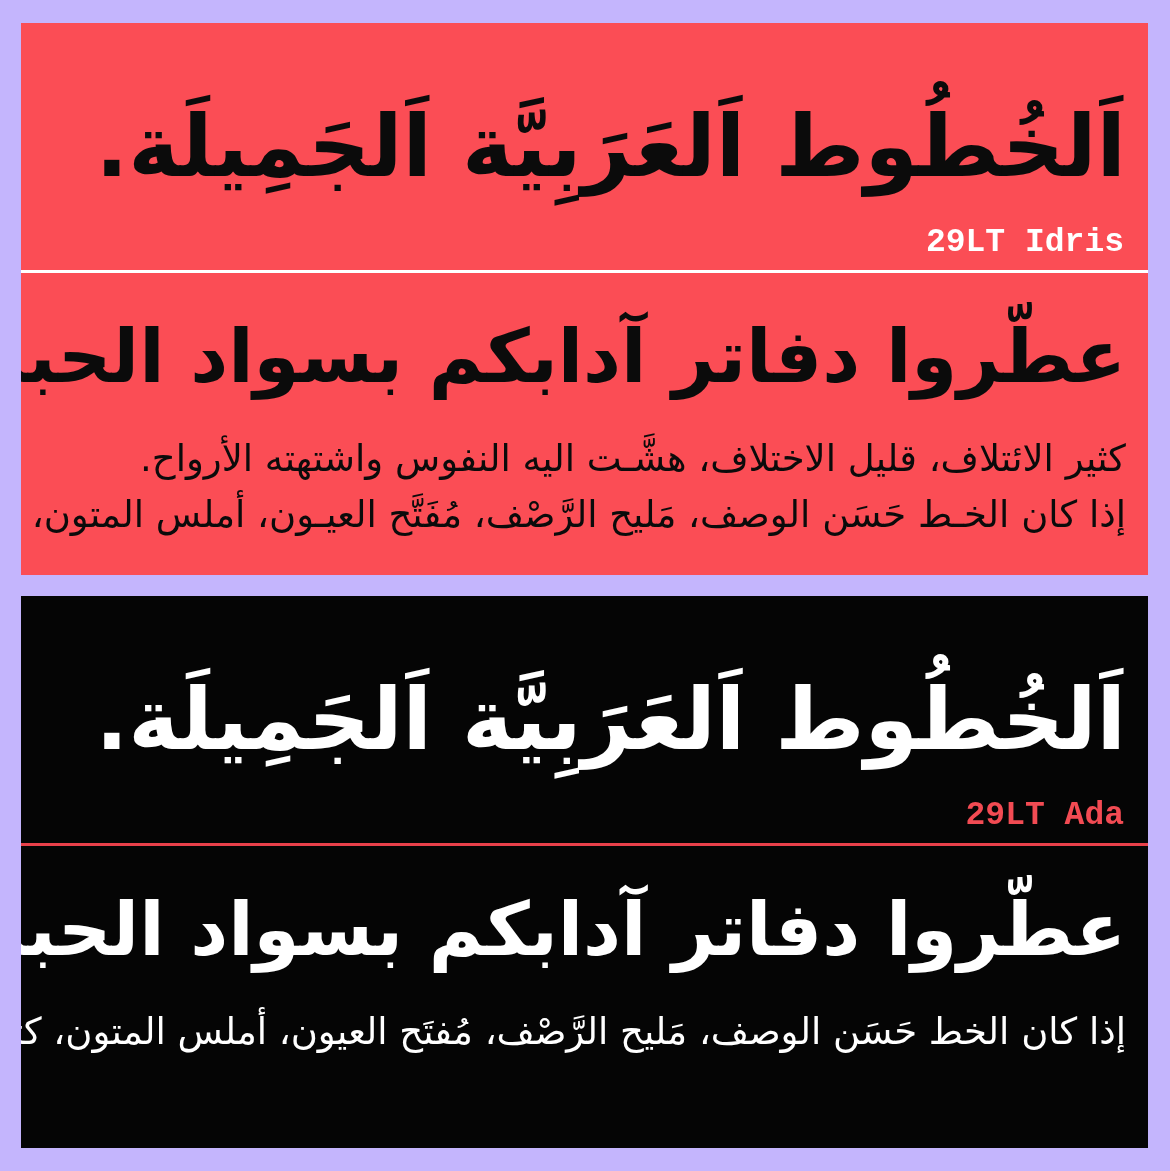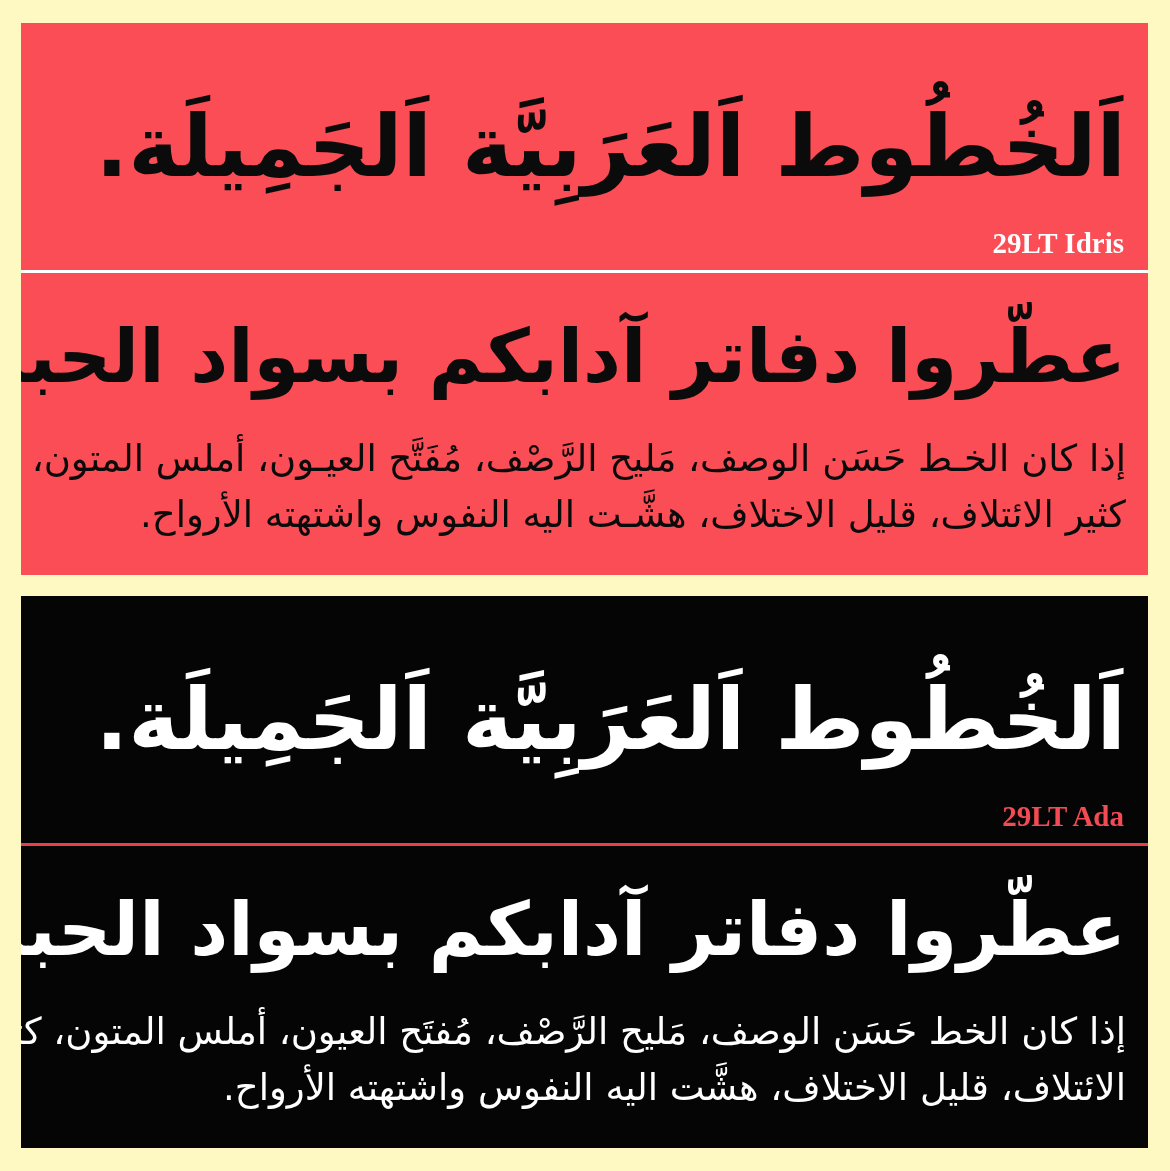--- a/index.html
+++ b/index.html
@@ -4,21 +4,21 @@
 <style>
   html, body {
     margin: 0;
     padding: 0;
     background: #ffffff;
   }
   .page {
     position: relative;
     width: 1170px;
     height: 1171px;
-    background: #fef9c3;
+    background: #c4b5fd;
     overflow: hidden;
     font-family: "DejaVu Sans", sans-serif;
   }
   .panel {
     position: absolute;
     left: 21px;
     width: 1127px;
     height: 552px;
     overflow: hidden;
   }
@@ -43,23 +43,23 @@
     font-family: "DejaVu Sans", sans-serif;
     font-weight: bold;
     font-size: 86px;
     line-height: 230px;
     white-space: nowrap;
   }
   .font-label {
     position: absolute;
     top: 200px;
     right: 24px;
-    font-family: Liberation Serif, serif;
+    font-family: Liberation Mono, monospace;
     font-weight: bold;
-    font-size: 29px;
+    font-size: 33px;
     line-height: 40px;
     direction: ltr;
     text-align: left;
   }
   .panel-idris .font-label { color: #ffffff; }
   .panel-ada   .font-label { color: #f24b53; margin-left: 48px; }
   .divider {
     position: absolute;
     left: 0;
     right: 0;
@@ -100,29 +100,28 @@
 <body>
 
 <div class="page">
 
   <section class="panel panel-idris">
     <div class="headline" lang="ar">اَلخُطُوط اَلعَرَبِيَّة اَلجَمِيلَة.</div>
     <div class="font-label">29LT Idris</div>
     <div class="divider"></div>
     <div class="subheadline" lang="ar">عطّروا دفاتر آدابكم بسواد الحبر.</div>
     <div class="bodytext" lang="ar">
+      <div class="line">كثير الائتلاف، قليل الاختلاف، هشَّـت اليه النفوس واشتهته الأرواح.</div>
       <div class="line">إذا كان الخـط حَسَن الوصف، مَليح الرَّصْف، مُفَتَّح العيـون، أملس المتون،</div>
-      <div class="line">كثير الائتلاف، قليل الاختلاف، هشَّـت اليه النفوس واشتهته الأرواح.</div>
     </div>
   </section>
 
   <section class="panel panel-ada">
     <div class="headline" lang="ar">اَلخُطُوط اَلعَرَبِيَّة اَلجَمِيلَة.</div>
     <div class="font-label">29LT Ada</div>
     <div class="divider"></div>
     <div class="subheadline" lang="ar">عطّروا دفاتر آدابكم بسواد الحبر.</div>
     <div class="bodytext" lang="ar">
       <div class="line">إذا كان الخط حَسَن الوصف، مَليح الرَّصْف، مُفتَح العيون، أملس المتون، كثير</div>
-      <div class="line">الائتلاف، قليل الاختلاف، هشَّت اليه النفوس واشتهته الأرواح.</div>
     </div>
   </section>
 
 </div>
 
 </body></html>

